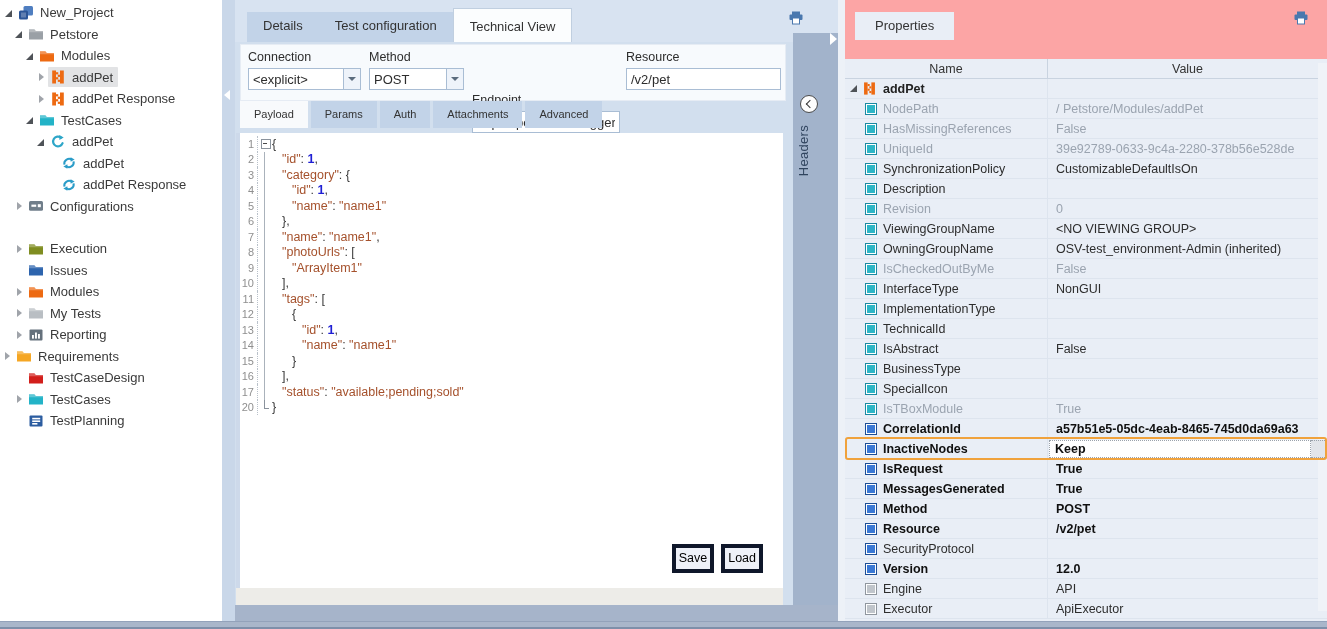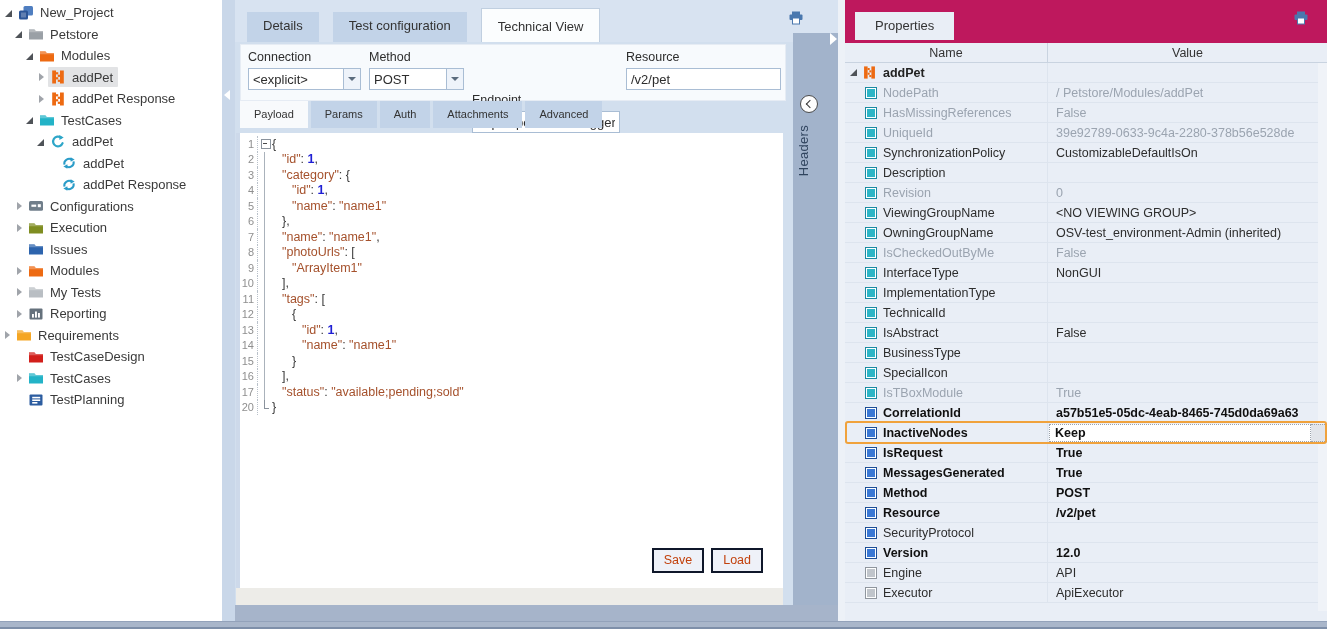--- a/index.html
+++ b/index.html
@@ -24,21 +24,21 @@
   .tree-icon { width:16px; height:16px; margin-right:6px; flex:0 0 16px; }
   .tree-icon svg { width:16px; height:16px; display:block; }
 
   
   .v-splitter { position:absolute; left:222px; top:0; width:13px; bottom:8px; background:#c9d7e9; cursor:col-resize; }
   .v-splitter .collapse-arrow { position:absolute; top:90px; left:2px; width:0; height:0;
     border-right:6px solid #ffffff; border-top:5px solid transparent; border-bottom:5px solid transparent; }
 
   
   .center-panel { position:absolute; left:235px; top:0; width:603px; bottom:8px; background:#d2dfee; }
-  .center-tabs { position:relative; height:42px; background:#d8e3f1; padding:12px 0 0 12px; display:flex; gap:14px; }
+  .center-tabs { position:relative; height:42px; background:#d8e3f1; padding:12px 0 0 12px; display:flex; gap:0; }
   .ctab { padding:6px 16px 7px; background:#c2d3e8; font-size:13px; color:#333; cursor:pointer; }
   .ctab.active { background:#fbfdfe; margin-top:-4px; padding-top:10px; border:1px solid #c0cfe0; border-bottom:none; }
   .panel-print-btn { position:absolute; top:11px; width:16px; height:14px; cursor:pointer; }
   .center-print { right:34px; }
 
   .conn-card { position:absolute; left:5px; top:44px; width:546px; height:57px; background:#f7fafd; border:1px solid #e6ecf4; }
   .field-group { position:absolute; top:5px; }
   .field-label { font-size:12.5px; color:#2d2d2d; margin-bottom:4px; }
   .field-box { display:flex; height:22px; border:1px solid #a9bdd4; background:#fff; align-items:stretch; }
   .field-box input { border:none; outline:none; flex:1 1 auto; min-width:0; font-family:"Liberation Sans",sans-serif;
@@ -62,38 +62,38 @@
   .fold.start::after { content:""; position:absolute; left:5px; top:7px; width:4px; border-top:1px solid #4a4a4a; }
   .fold.mid::before { content:""; position:absolute; left:6px; top:0; bottom:0; border-left:1px solid #aab2bb; }
   .fold.end::before { content:""; position:absolute; left:6px; top:0; width:4px; height:8px;
     border-left:1px solid #8a929c; border-bottom:1px solid #8a929c; }
   .code { white-space:pre; color:#3a3a3a; }
   .t-p { color:#3a3a3a; }
   .t-k, .t-s { color:#a5512c; }
   .t-n { color:#1f1fd4; font-weight:bold; }
 
   .editor-buttons { position:absolute; right:75px; bottom:48px; display:flex; gap:7px; }
-  .ed-btn { padding:3px 10px 4px; font-size:12.5px; color:#c2410c; background:#eef1f8;
-    border:2px solid #0f172a; cursor:pointer; font-family:"Liberation Sans",sans-serif; }
+  .ed-btn { padding:3px 3px 4px; font-size:12.5px; color:#000000; background:#eef1f8;
+    border:4px solid #0f172a; cursor:pointer; font-family:"Liberation Sans",sans-serif; }
   .editor-bottom-strip { position:absolute; left:1px; top:588px; width:547px; height:17px; background:#edece8; }
   .center-bottom { position:absolute; left:0; width:603px; top:605px; bottom:0; background:#a6b4ca; }
 
   .headers-strip { position:absolute; left:558px; top:33px; width:45px; height:572px; background:#a2b3cb; }
   .headers-strip .expand-tri { position:absolute; right:1px; top:0px; width:0; height:0;
     border-left:7px solid #ffffff; border-top:6px solid transparent; border-bottom:6px solid transparent; }
   .circle-btn { position:absolute; left:7px; top:62px; width:18px; height:18px; border-radius:50%;
     background:#fdfdfd; border:1.5px solid #4a4a4a; cursor:pointer; }
   .circle-btn::before { content:""; position:absolute; left:6px; top:4.5px; width:5px; height:5px;
     border-left:1.5px solid #333; border-bottom:1.5px solid #333; transform:rotate(45deg); }
   .headers-label { position:absolute; left:3px; top:92px; font-size:13px; color:#30445e;
     writing-mode:vertical-rl; transform:rotate(180deg); letter-spacing:.3px; cursor:pointer; }
 
   
   .right-panel { position:absolute; left:845px; top:0; width:482px; bottom:8px; background:#e9eef6; }
-  .props-tabbar { position:relative; height:43px; background:#be185d; }
+  .props-tabbar { position:relative; height:59px; background:#fca5a5; }
   .ptab { position:absolute; left:10px; top:12px; padding:6px 20px 7px; background:#e9eef6; font-size:13px; color:#333; cursor:pointer; }
   .props-print { right:18px; }
   .props-header { display:flex; height:20px; font-size:12.5px; color:#333; border-bottom:1px solid #c9d3e0; }
   .ph-name { flex:0 0 203px; text-align:center; line-height:20px; border-right:1px solid #c9d3e0; }
   .ph-value { flex:1; text-align:center; line-height:20px; }
   .prop-rows { position:relative; }
   .prop-row { display:flex; height:20px; align-items:stretch; border-bottom:1px solid #dde4ee; font-size:12.5px; position:relative; }
   .pr-name { flex:0 0 203px; display:flex; align-items:center; padding-left:21px; border-right:1px solid #dde4ee;
     color:#2d2d2d; overflow:hidden; white-space:nowrap; }
   .pr-value { flex:1; display:flex; align-items:center; padding-left:8px; color:#2d2d2d; overflow:hidden; white-space:nowrap; }
@@ -257,21 +257,21 @@
           <span class="tree-icon">
             <svg viewBox="0 0 16 16">
               <rect x="1" y="3" width="14" height="9.8" rx="1.5" fill="#707e8a"></rect>
               <rect x="3.4" y="6.6" width="4.8" height="2.2" fill="#fff"></rect>
               <rect x="9.8" y="6.2" width="3" height="3" fill="#fff"></rect>
             </svg>
           </span>
           <span class="tree-label">Configurations</span>
         </span>
       </div>
-      <div class="tree-row" style="padding-left: 14px;">
+      <div class="tree-row" style="padding-left: 14px; margin-top: 21px;">
         <span class="tw-arrow collapsed"></span>
         <span class="node-body">
           <span class="tree-icon">
             <svg viewBox="0 0 16 16">
               <path d="M1 3.2 h5.4 l1.4 1.9 H15 v8.4 H1 Z" fill="#7f8d21"></path>
               <path d="M1 3.2 h5.4 l1.4 1.9 H15 v1.1 H1 Z" fill="rgba(255,255,255,.28)"></path>
             </svg>
           </span>
           <span class="tree-label">Execution</span>
         </span>

